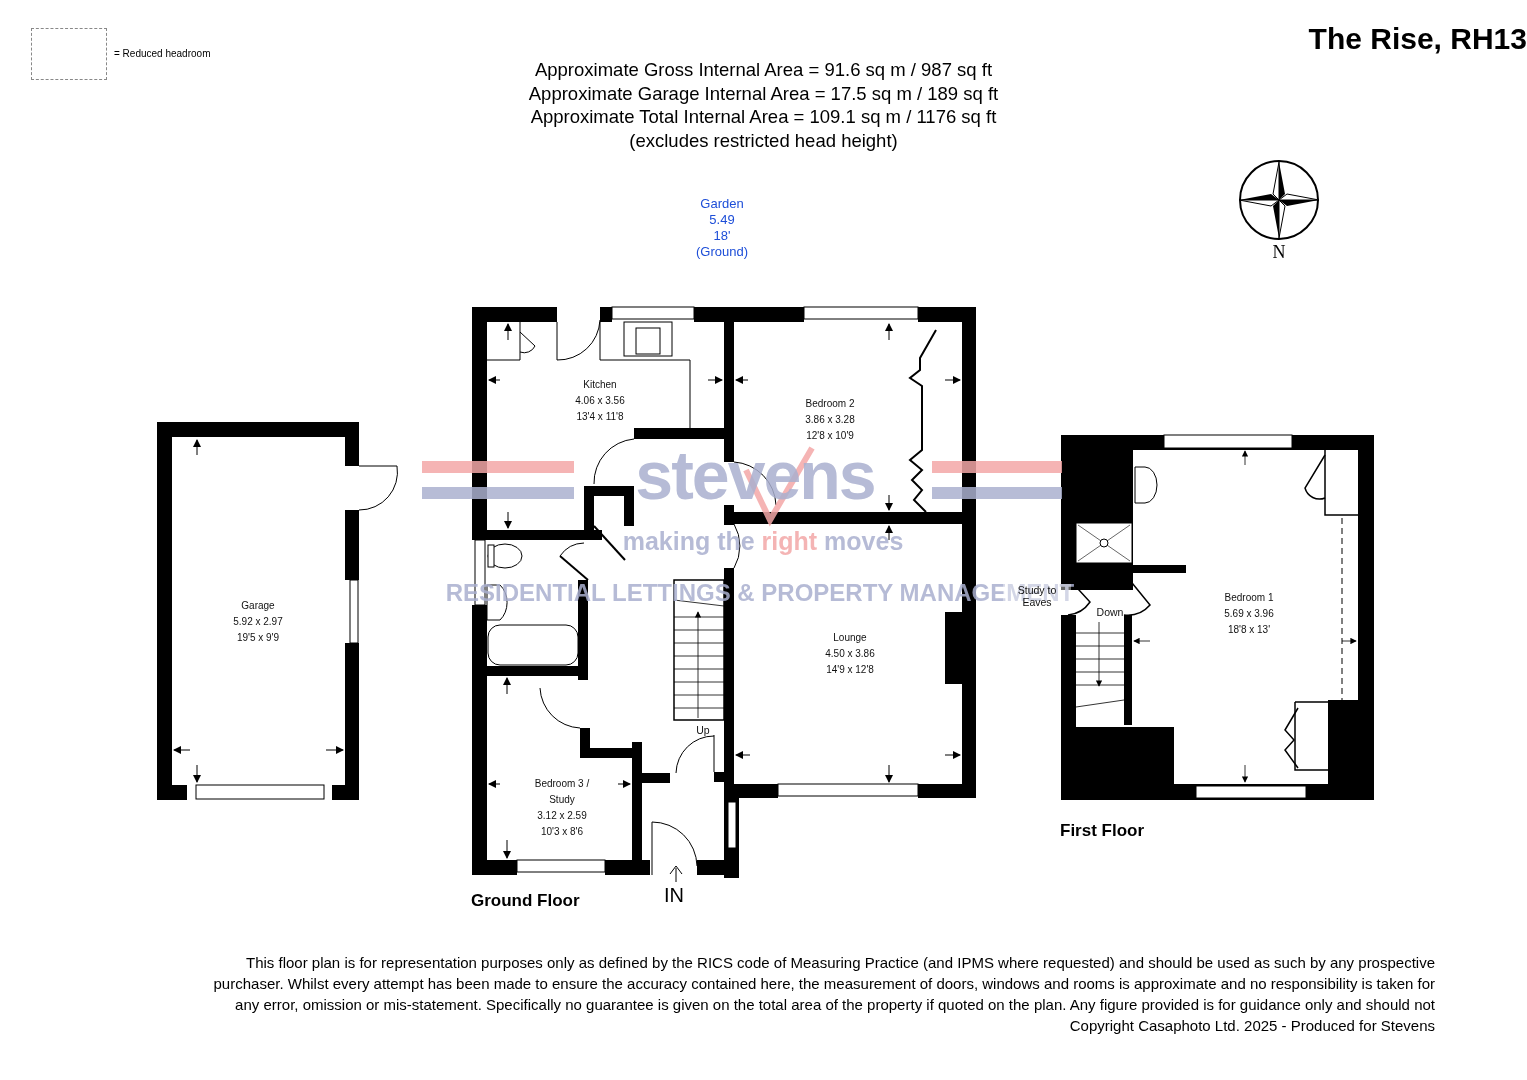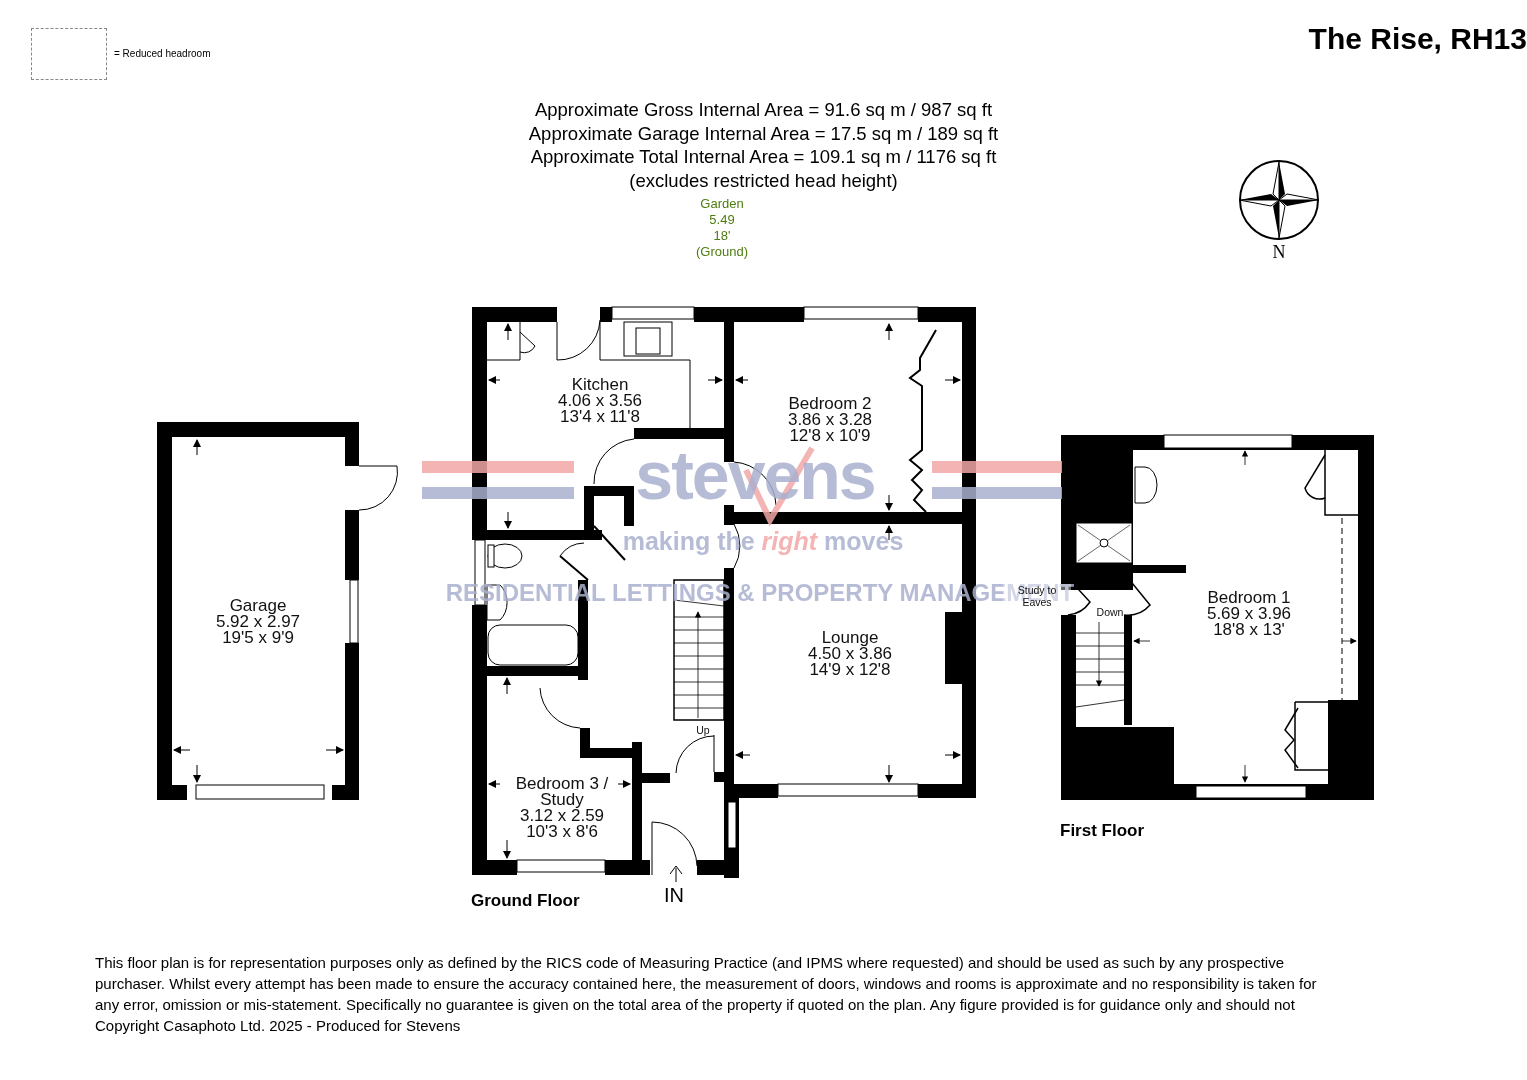--- a/index.html
+++ b/index.html
@@ -1,28 +1,28 @@
 <!DOCTYPE html>
 <html><head>
 <meta charset="utf-8">
 <style>
   html,body{margin:0;padding:0;background:#fff;}
   body{width:1527px;height:1080px;position:relative;overflow:hidden;font-family:"Liberation Sans",sans-serif;color:#000;}
   .abs{position:absolute;}
   .legend-box{left:31px;top:28px;width:76px;height:52px;border:1px dashed #888;box-sizing:border-box;}
   .legend-text{left:114px;top:48px;font-size:10px;}
   .title{left:0;width:1527px;top:22px;text-align:right;font-size:30px;font-weight:bold;}
-  .area-lines{left:0;width:1527px;top:58px;text-align:center;font-size:18.5px;line-height:23.5px;margin-top:40px;}
-  .garden{left:672px;width:100px;top:196px;text-align:center;font-size:13px;line-height:16px;color:#4d7c0f;}
+  .area-lines{left:0;width:1527px;top:58px;text-align:center;font-size:18.5px;line-height:23.5px;}
+  .garden{left:672px;width:100px;top:196px;text-align:center;font-size:13px;line-height:16px;color:#1d4ed8;}
   .compass{left:1237px;top:160px;width:84px;height:100px;}
   .plan{left:0;top:0;width:1527px;height:1080px;}
-  .room-label{text-align:center;font-size:17px;line-height:16px;color:#111;}
+  .room-label{text-align:center;font-size:10px;line-height:16px;color:#111;}
   .floor-label{font-size:17px;font-weight:bold;}
   .small-label{font-size:10.5px;color:#111;text-align:center;line-height:12px;}
-  .disclaimer{left:95px;width:1340px;top:952px;text-align:left;font-size:15px;line-height:21px;}
+  .disclaimer{left:95px;width:1340px;top:952px;text-align:right;font-size:15px;line-height:21px;}
   .wm{pointer-events:none;}
 </style>
 </head>
 <body>
 
 <div class="abs legend-box"></div>
 <div class="abs legend-text">= Reduced headroom</div>
 
 <div class="abs title">The Rise, RH13</div>
 <div class="abs area-lines">
@@ -236,21 +236,21 @@
   <svg width="1527" height="1080" style="position:absolute;left:0;top:0;">
     <rect x="422" y="461" width="152" height="12" fill="#f3a7a7" opacity="0.85"></rect>
     <rect x="422" y="487" width="152" height="12" fill="#aab0cf" opacity="0.85"></rect>
     <rect x="932" y="461" width="130" height="12" fill="#f3a7a7" opacity="0.85"></rect>
     <rect x="932" y="487" width="130" height="12" fill="#aab0cf" opacity="0.85"></rect>
     <polyline points="746,470 770,520 812,448" fill="none" stroke="#f3a7a7" stroke-width="6" opacity="0.85"></polyline>
   </svg>
   <div class="abs" style="left:575px;top:440px;width:360px;text-align:center;font-size:68px;font-weight:bold;color:#aab0cf;opacity:.85;letter-spacing:-2px;line-height:70px;">stevens</div>
   <div class="abs" style="left:598px;top:527px;width:330px;text-align:center;font-size:25px;font-weight:bold;color:#aab0cf;opacity:.85;">
     <span>making the</span>
-    <span style="color:#f3a7a7;font-style:italic;">right</span>
+    <span style="color:#f3a7a7;">right</span>
     <span>moves</span>
   </div>
   <div class="abs" style="left:420px;top:579px;width:680px;text-align:center;font-size:24px;font-weight:bold;color:#aab0cf;opacity:.85;white-space:nowrap;">RESIDENTIAL LETTINGS &amp; PROPERTY MANAGEMENT</div>
 </div>
 
 <div class="abs room-label" style="left:193px;top:598px;width:130px;">
   <div>Garage</div>
   <div>5.92 x 2.97</div>
   <div>19'5 x 9'9</div>
 </div>

